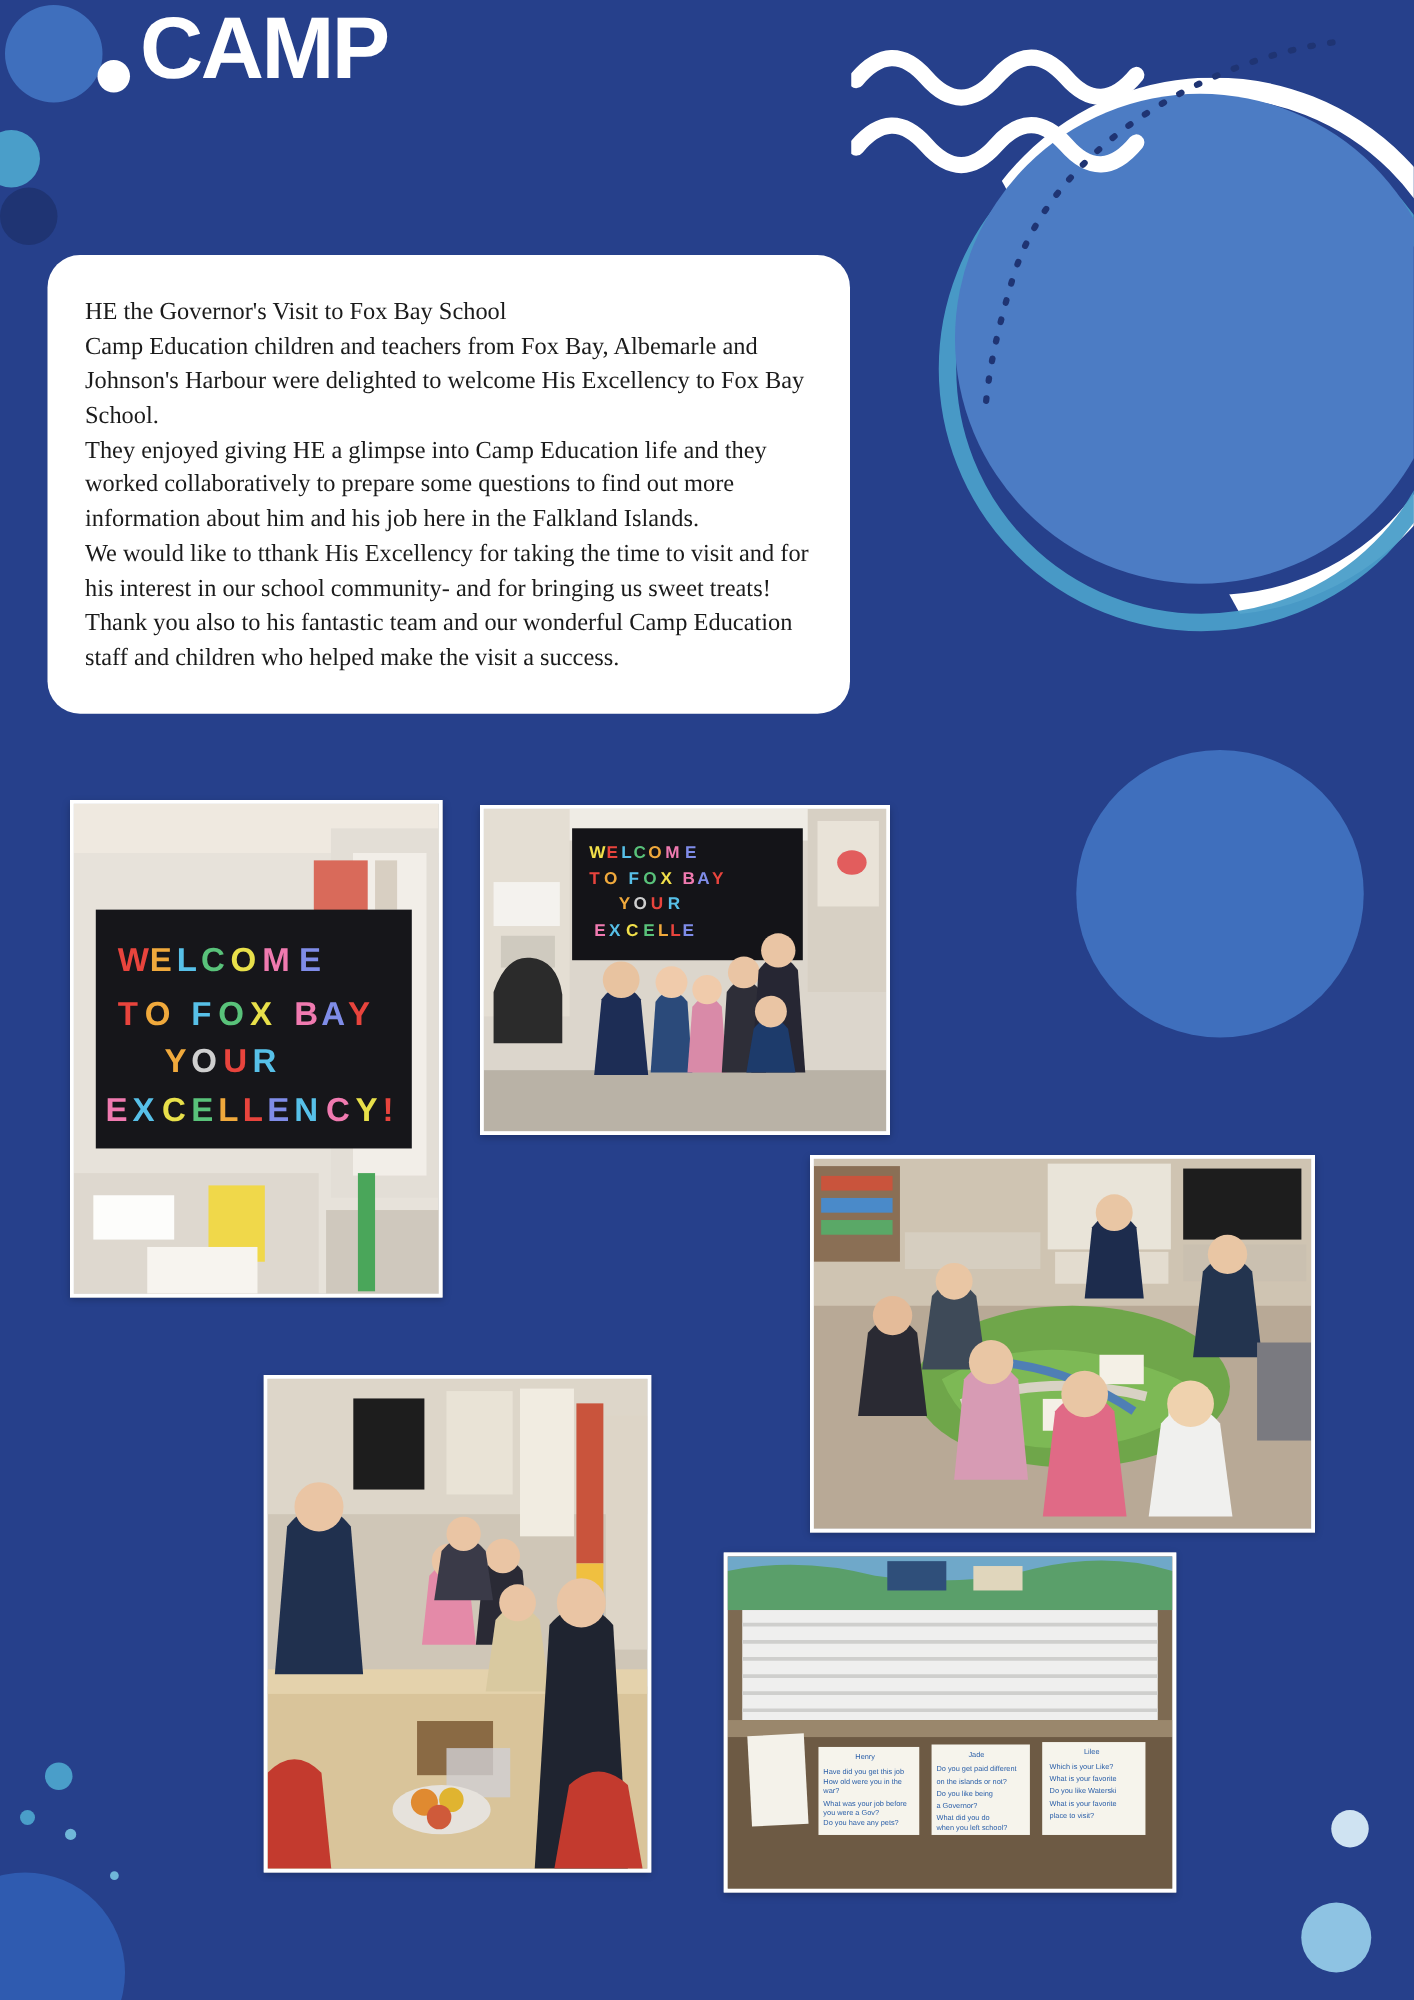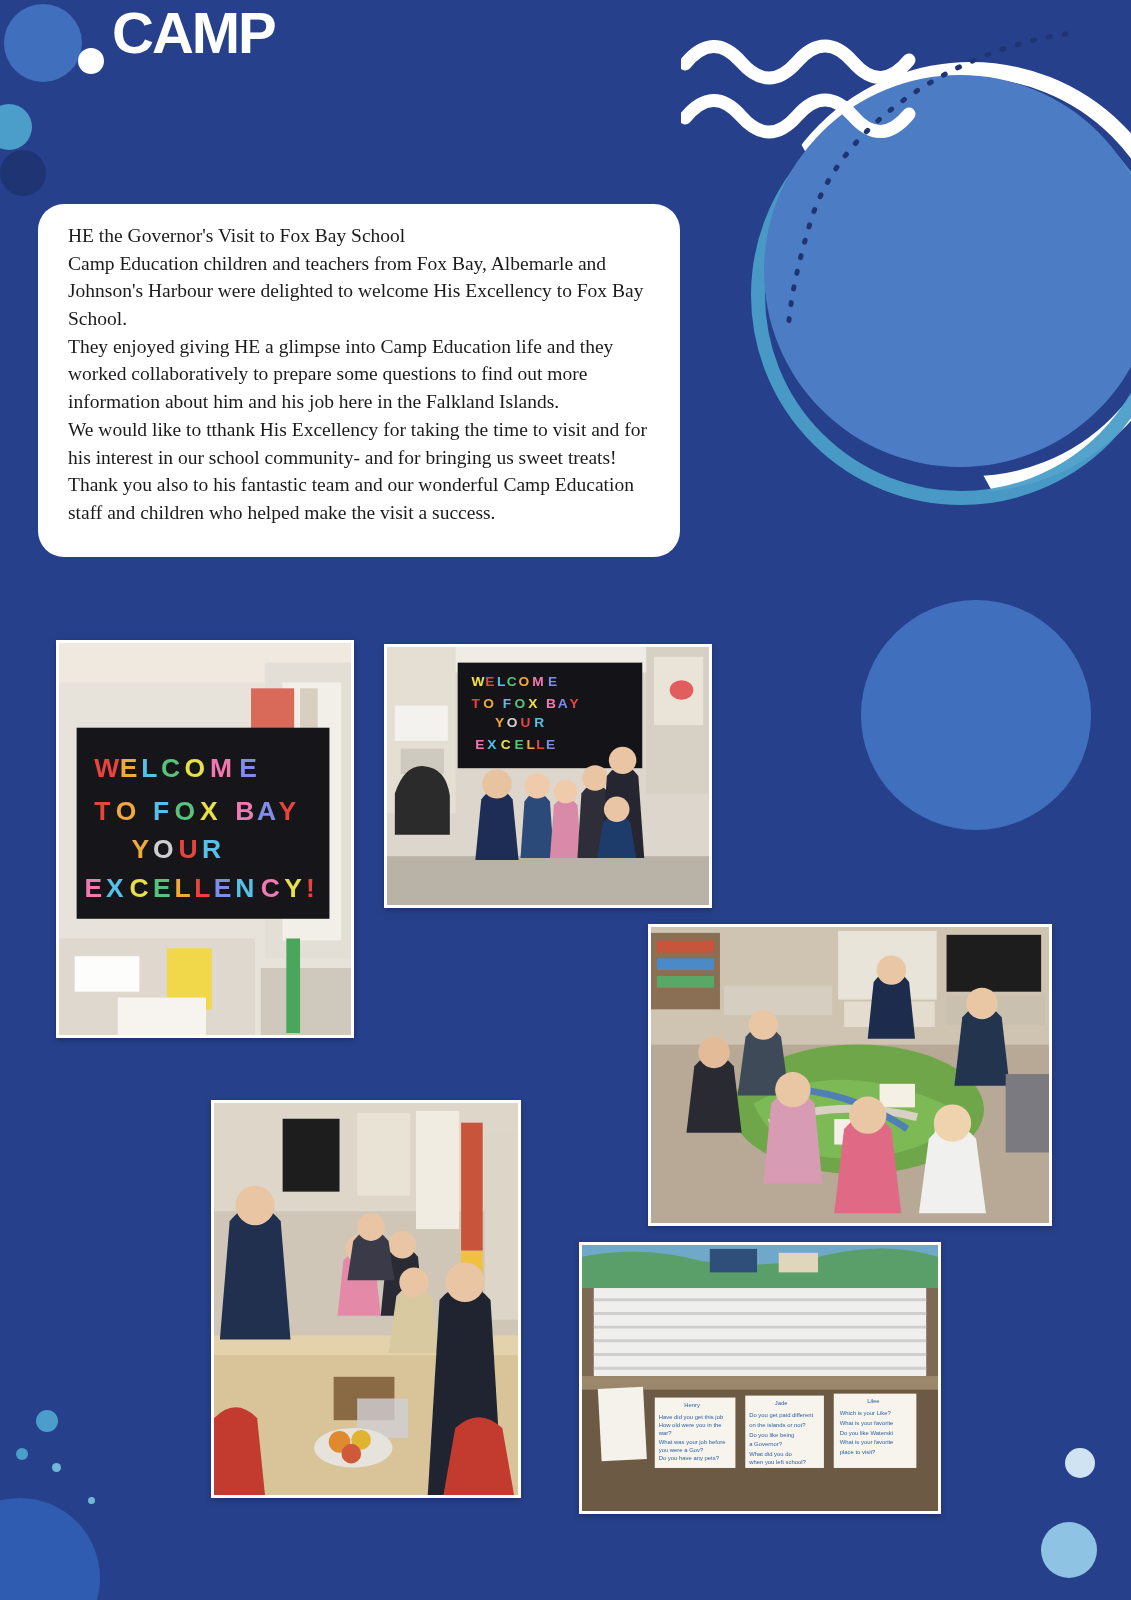--- a/index.html
+++ b/index.html
@@ -74,34 +74,34 @@
   .squiggle { right: 180px; top: 22px; }
   .dotted-arc { right: 55px; top: 20px; }
 
   
   .title {
     position: absolute;
     left: 112px; top: 8px;
     color: #ffffff;
     font-family: "Liberation Sans", sans-serif;
     font-weight: bold;
-    font-size: 58px;
+    font-size: 70px;
     line-height: 0.86;
     letter-spacing: -2px;
   }
   .title .line2 { display: block; margin-left: 12px; }
 
   
   .text-card {
     position: absolute;
     left: 38px; top: 204px;
     width: 642px;
     background: #ffffff;
     border-radius: 26px;
-    padding: 18px 30px 30px 30px;
+    padding: 32px 30px 30px 30px;
   }
   .text-card p {
     margin: 0;
     color: #1b1b1b;
     font-size: 19.5px;
     line-height: 1.42;
     font-family: "Liberation Serif", serif;
   }
 
   

